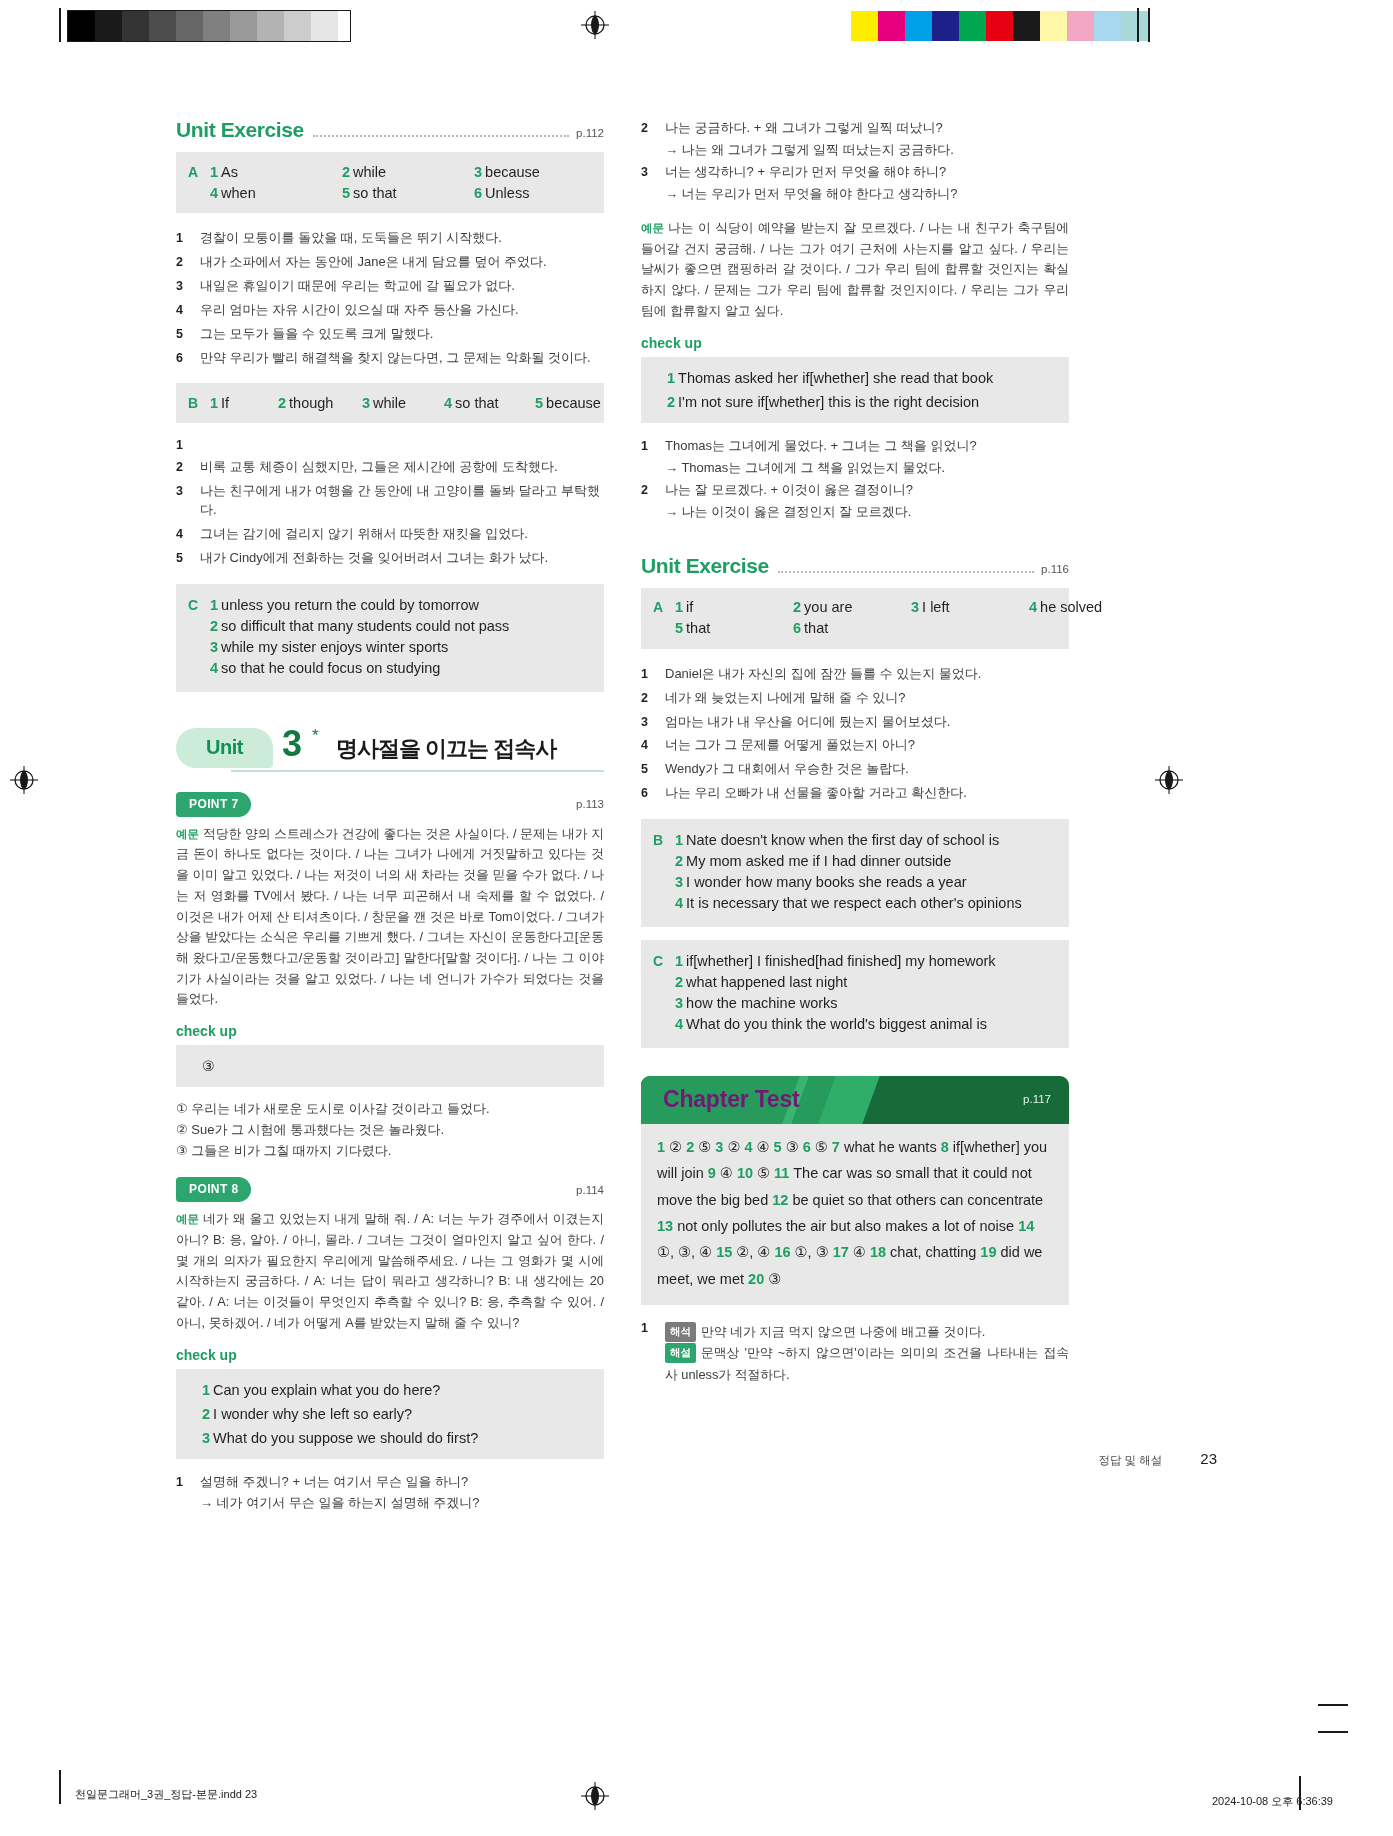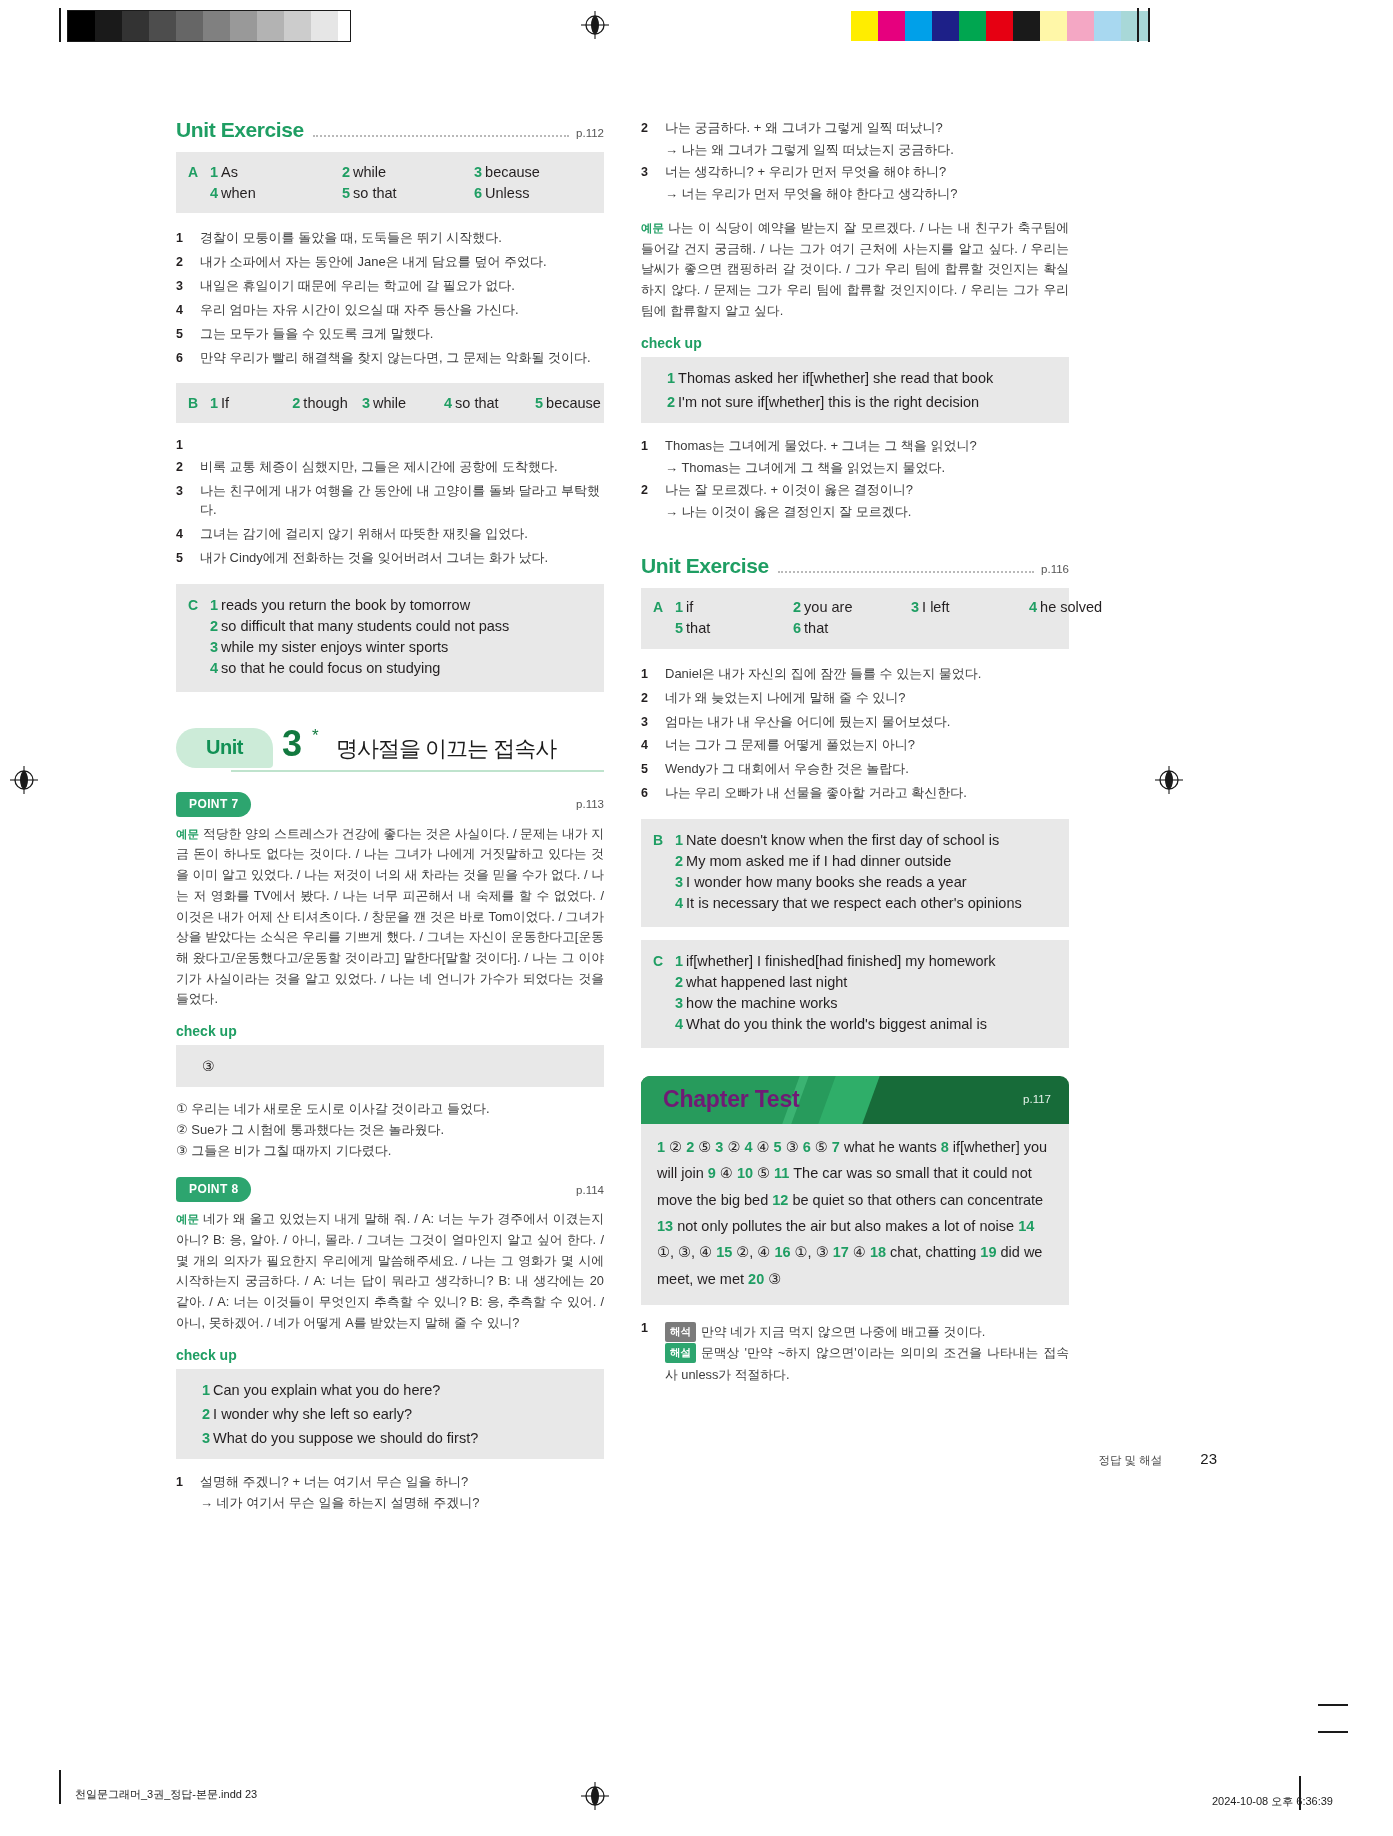--- a/index.html
+++ b/index.html
@@ -85,21 +85,21 @@
   .unit-num {
     position: absolute; left: 106px; top: -3px;
     font-size: 36px; font-weight: bold; color: #12793f;
   }
   .unit-star {
     position: absolute; left: 136px; top: 0px;
     font-size: 17px; color: #12793f;
   }
   .unit-kotitle {
     position: absolute; left: 160px; top: 8px;
-    font-size: 22px; font-weight: normal; color: #1a1a1a; letter-spacing: -1px;
+    font-size: 22px; font-weight: bold; color: #1a1a1a; letter-spacing: -1px;
   }
   .unit-rule {
     position: absolute; left: 55px; right: 0; bottom: 0;
     height: 2px; background: #bfe3cd;
   }
 
   
   .point-row { display: flex; align-items: center; justify-content: space-between; margin: 16px 0 7px 0; }
   .point-badge {
     background: #2da56f; color: #fff;
@@ -291,21 +291,21 @@
       <div class="numline">
           <span class="nm">6</span>
           <span class="tx">만약 우리가 빨리 해결책을 찾지 않는다면, 그 문제는 악화될 것이다.</span>
         </div>
     </div>
 
     <div class="ansbox">
       <div class="ansrow">
         <span class="letter">B</span>
         <span class="ansitem" style="width:68px;flex:0 0 68px;"><span class="n">1</span><span>If</span></span>
-        <span class="ansitem" style="width:84px;flex:0 0 84px;text-align:center;"><span class="n">2</span><span>though</span></span>
+        <span class="ansitem" style="width:84px;flex:0 0 84px;"><span class="n">2</span><span>though</span></span>
         <span class="ansitem" style="width:82px;flex:0 0 82px;"><span class="n">3</span><span>while</span></span>
         <span class="ansitem" style="width:91px;flex:0 0 91px;"><span class="n">4</span><span>so that</span></span>
         <span class="ansitem"><span class="n">5</span><span>because</span></span>
       </div>
     </div>
 
     <div class="numlist">
       <div class="numline">
           <span class="nm">1</span>
         </div>
@@ -323,21 +323,21 @@
         </div>
       <div class="numline">
           <span class="nm">5</span>
           <span class="tx">내가 Cindy에게 전화하는 것을 잊어버려서 그녀는 화가 났다.</span>
         </div>
     </div>
 
     <div class="ansbox" style="padding:11px 0 13px 0;">
       <div class="ansrow">
         <span class="letter">C</span>
-        <span class="ansitem"><span class="n">1</span><span>reads you return the book by tomorrow</span></span>
+        <span class="ansitem"><span class="n">1</span><span>unless you return the could by tomorrow</span></span>
       </div>
       <div class="ansrow">
         <span class="pad"></span>
         <span class="ansitem"><span class="n">2</span><span>so difficult that many students could not pass</span></span>
       </div>
       <div class="ansrow">
         <span class="pad"></span>
         <span class="ansitem"><span class="n">3</span><span>while my sister enjoys winter sports</span></span>
       </div>
       <div class="ansrow">

